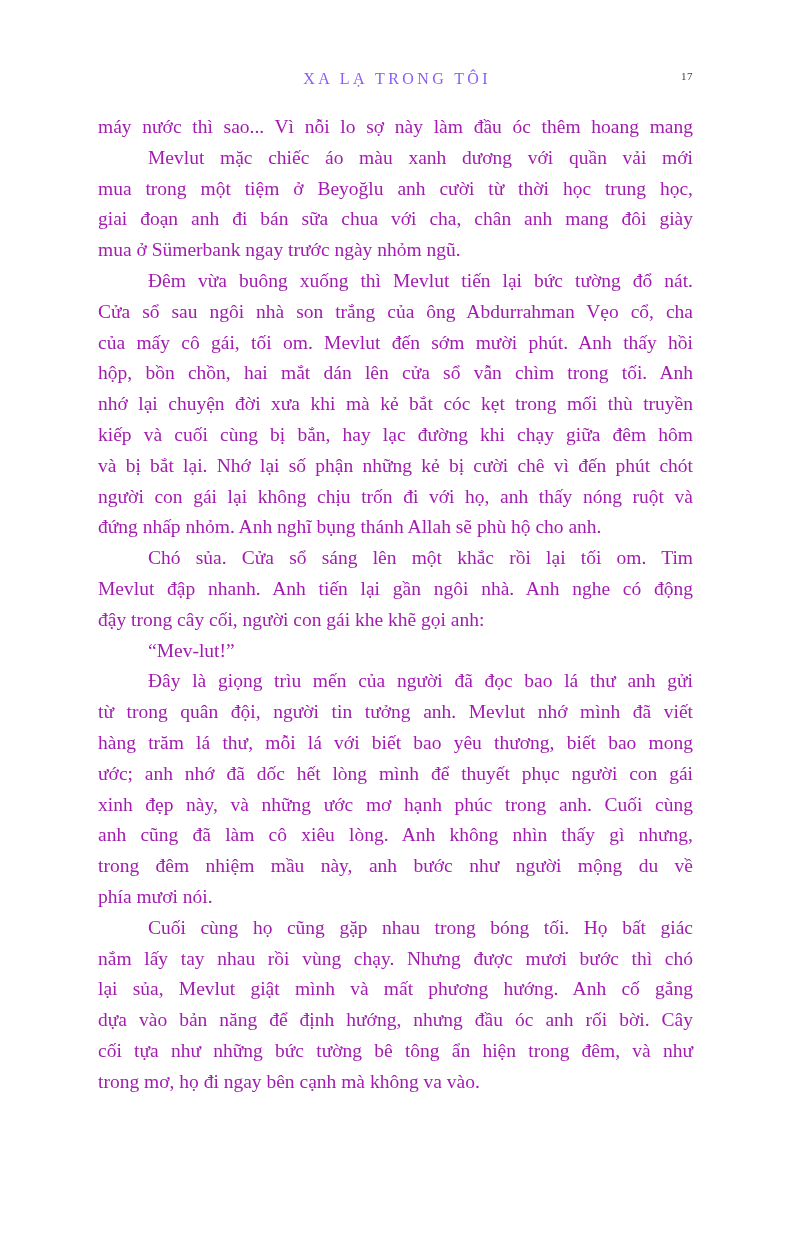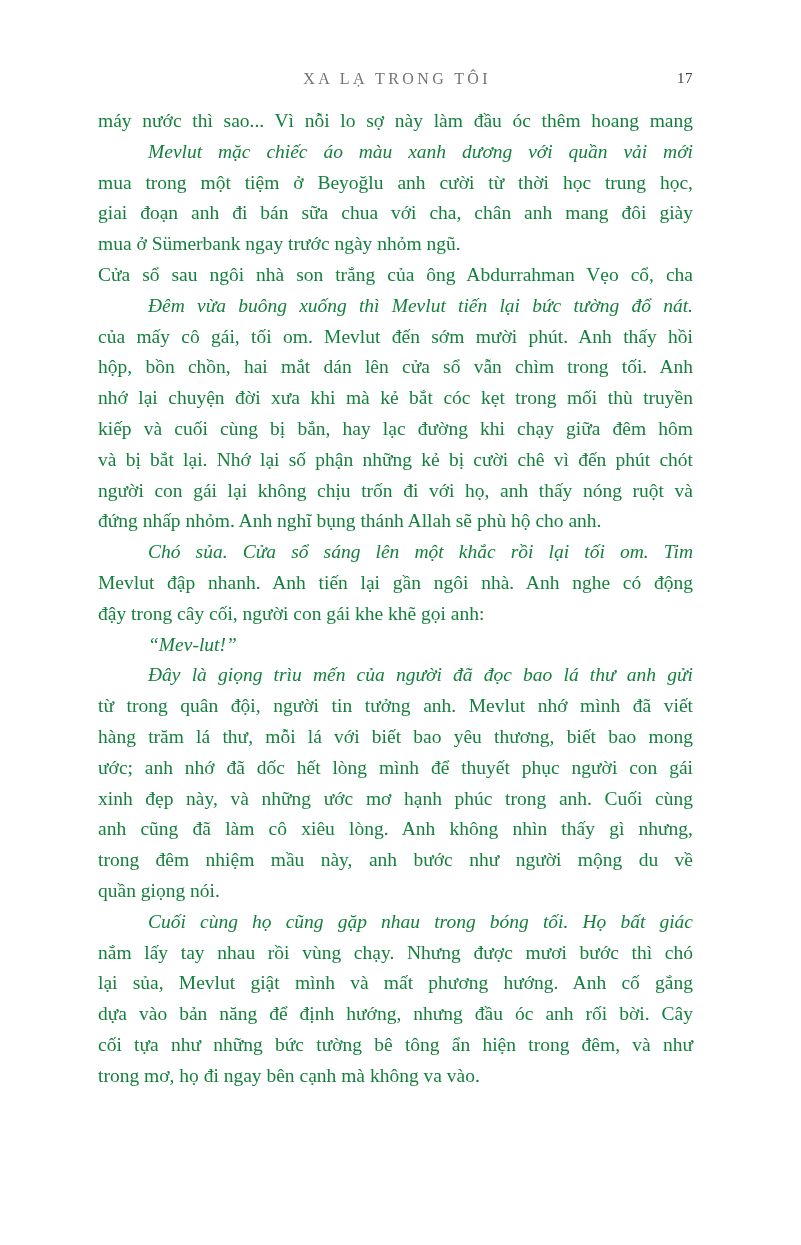--- a/index.html
+++ b/index.html
@@ -20,37 +20,37 @@
     left: 98px;
     top: 70px;
     width: 595px;
     height: 24px;
   }
   .running-title {
     text-align: center;
     font-size: 16px;
     letter-spacing: 3.4px;
     padding-left: 3.4px; 
-    color: #737373;
+    color: #8b5cf6;
     font-weight: 400;
   }
   .page-number {
     position: absolute;
     right: 0;
     top: 0;
-    font-size: 15px;
+    font-size: 11px;
     color: #3e3e3e;
     letter-spacing: 0.5px;
   }
   .body-text {
     position: absolute;
     left: 98px;
-    top: 106px;
+    top: 112px;
     width: 595px;
-    color: #15803d;
+    color: #a21caf;
     font-size: 19.5px;
   }
   .paragraph {
     margin: 0;
     padding: 0;
   }
   .line {
     height: 30.8px;
     line-height: 30.8px;
     white-space: normal;
@@ -58,21 +58,20 @@
   }
   
   .line.j {
     text-align: justify;
     text-align-last: justify;
     text-justify: inter-word;
   }
   
   .line.ind {
     padding-left: 50px;
-    font-style: italic;
   }
 </style>
 </head>
 <body>
 
 <div class="page">
   <div class="header">
     <div class="running-title">XA LẠ TRONG TÔI</div>
     <div class="page-number">17</div>
   </div>
@@ -80,22 +79,22 @@
       <div class="paragraph">
         <div class="line j">máy nước thì sao... Vì nỗi lo sợ này làm đầu óc thêm hoang mang</div>
       </div>
       <div class="paragraph">
         <div class="line j ind">Mevlut mặc chiếc áo màu xanh dương với quần vải mới</div>
         <div class="line j">mua trong một tiệm ở Beyoğlu anh cười từ thời học trung học,</div>
         <div class="line j">giai đoạn anh đi bán sữa chua với cha, chân anh mang đôi giày</div>
         <div class="line">mua ở Sümerbank ngay trước ngày nhỏm ngũ.</div>
       </div>
       <div class="paragraph">
+        <div class="line j ind">Đêm vừa buông xuống thì Mevlut tiến lại bức tường đổ nát.</div>
         <div class="line j">Cửa sổ sau ngôi nhà son trắng của ông Abdurrahman Vẹo cổ, cha</div>
-        <div class="line j ind">Đêm vừa buông xuống thì Mevlut tiến lại bức tường đổ nát.</div>
         <div class="line j">của mấy cô gái, tối om. Mevlut đến sớm mười phút. Anh thấy hồi</div>
         <div class="line j">hộp, bồn chồn, hai mắt dán lên cửa sổ vẫn chìm trong tối. Anh</div>
         <div class="line j">nhớ lại chuyện đời xưa khi mà kẻ bắt cóc kẹt trong mối thù truyền</div>
         <div class="line j">kiếp và cuối cùng bị bắn, hay lạc đường khi chạy giữa đêm hôm</div>
         <div class="line j">và bị bắt lại. Nhớ lại số phận những kẻ bị cười chê vì đến phút chót</div>
         <div class="line j">người con gái lại không chịu trốn đi với họ, anh thấy nóng ruột và</div>
         <div class="line">đứng nhấp nhỏm. Anh nghĩ bụng thánh Allah sẽ phù hộ cho anh.</div>
       </div>
       <div class="paragraph">
         <div class="line j ind">Chó sủa. Cửa sổ sáng lên một khắc rồi lại tối om. Tim</div>
@@ -106,21 +105,21 @@
         <div class="line ind">“Mev-lut!”</div>
       </div>
       <div class="paragraph">
         <div class="line j ind">Đây là giọng trìu mến của người đã đọc bao lá thư anh gửi</div>
         <div class="line j">từ trong quân đội, người tin tưởng anh. Mevlut nhớ mình đã viết</div>
         <div class="line j">hàng trăm lá thư, mỗi lá với biết bao yêu thương, biết bao mong</div>
         <div class="line j">ước; anh nhớ đã dốc hết lòng mình để thuyết phục người con gái</div>
         <div class="line j">xinh đẹp này, và những ước mơ hạnh phúc trong anh. Cuối cùng</div>
         <div class="line j">anh cũng đã làm cô xiêu lòng. Anh không nhìn thấy gì nhưng,</div>
         <div class="line j">trong đêm nhiệm mầu này, anh bước như người mộng du về</div>
-        <div class="line">quần giọng nói.</div>
+        <div class="line">phía mươi nói.</div>
       </div>
       <div class="paragraph">
         <div class="line j ind">Cuối cùng họ cũng gặp nhau trong bóng tối. Họ bất giác</div>
         <div class="line j">nắm lấy tay nhau rồi vùng chạy. Nhưng được mươi bước thì chó</div>
         <div class="line j">lại sủa, Mevlut giật mình và mất phương hướng. Anh cố gắng</div>
         <div class="line j">dựa vào bản năng để định hướng, nhưng đầu óc anh rối bời. Cây</div>
         <div class="line j">cối tựa như những bức tường bê tông ẩn hiện trong đêm, và như</div>
         <div class="line">trong mơ, họ đi ngay bên cạnh mà không va vào.</div>
       </div>
     </div>

